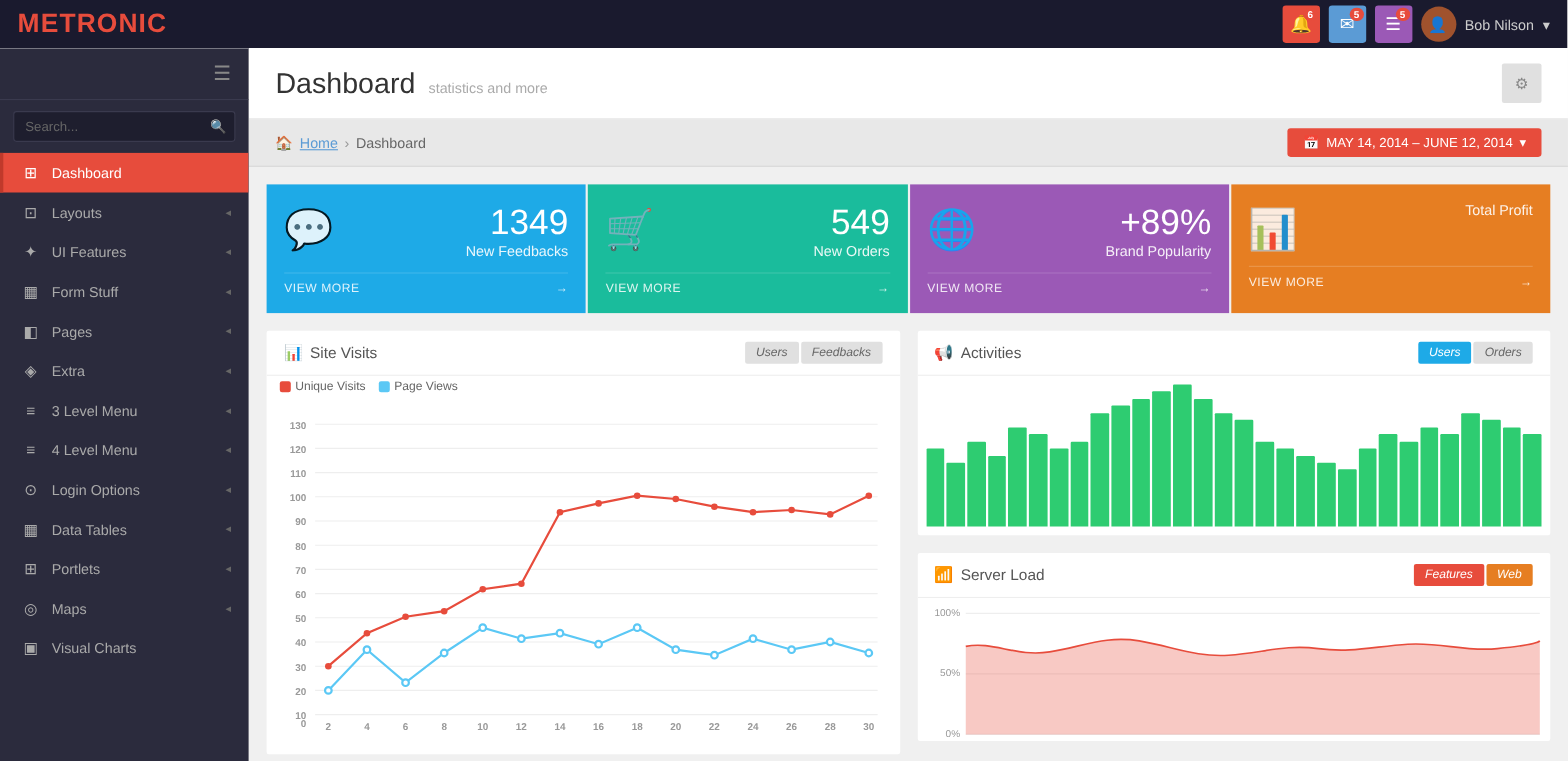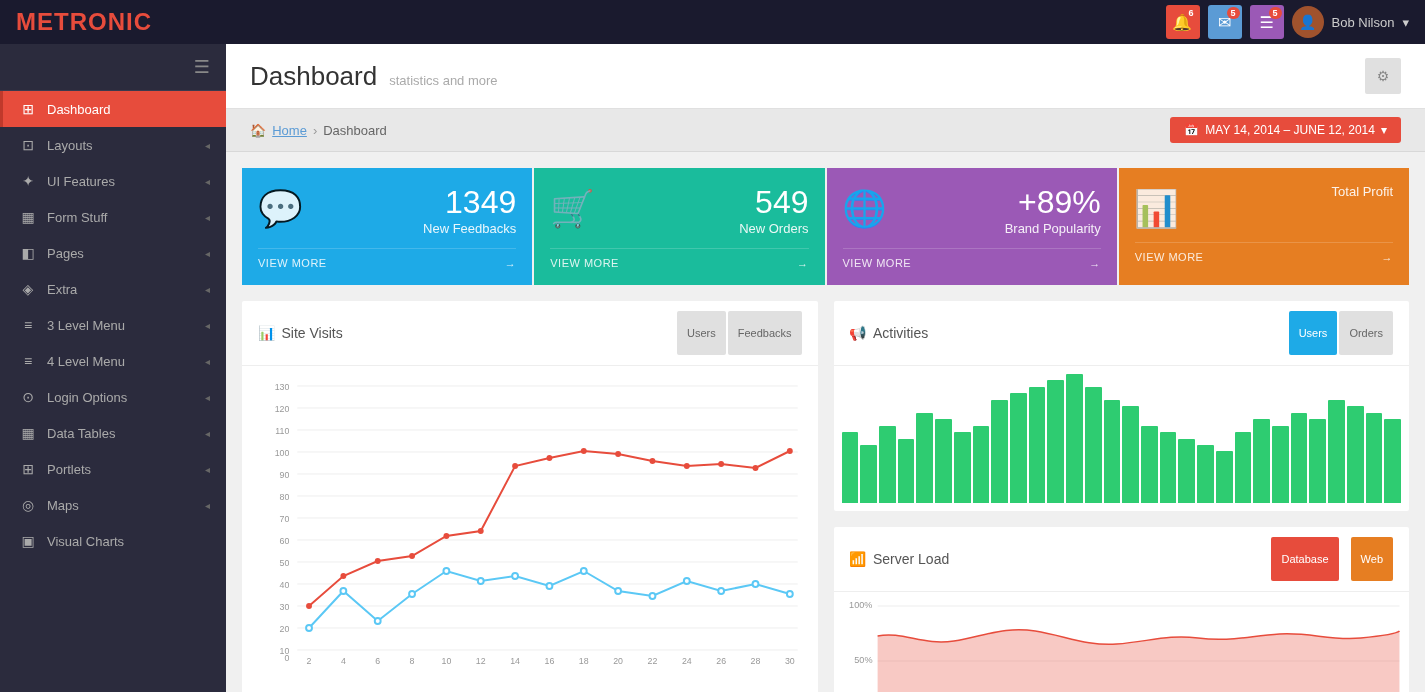--- a/index.html
+++ b/index.html
@@ -224,33 +224,34 @@
       align-items: center;
       justify-content: space-between;
       border-bottom: 1px solid #eee;
     }
     .chart-title { font-size: 14px; color: #555; display: flex; align-items: center; gap: 6px; }
     .chart-tabs {
       display: flex;
       gap: 2px;
     }
     .chart-tab {
-      padding: 16px 10px;
+      padding: 4px 10px;
       font-size: 11px;
       cursor: pointer;
       border-radius: 2px;
       background: #e0e0e0;
       color: #666;
+      font-style: italic;
     }
     .chart-tab.active { background: #1eaae7; color: #fff; }
-    .chart-tab.active-orange { background: #e67e22; color: #fff; margin-left: 10px; }
+    .chart-tab.active-orange { background: #e67e22; color: #fff; }
     .chart-tab.active-red { background: #e74c3c; color: #fff; }
 
     
-    .site-visits-chart { padding: 10px 10px 10px 16px; height: 320px; position: relative; }
+    .site-visits-chart { padding: 10px 10px 10px 4px; height: 320px; position: relative; font-weight: bold; }
     svg { overflow: visible; }
 
     
     .activities-chart { height: 145px; padding: 8px; display: flex; align-items: flex-end; gap: 2px; }
     .act-bar { flex: 1; background: #2ecc71; border-radius: 1px 1px 0 0; }
 
     
     .server-load-chart { height: 130px; padding: 4px 8px; position: relative; }
 
     .legend-item { display: flex; align-items: center; gap: 4px; font-size: 11px; color: #666; }
@@ -289,20 +290,24 @@
       <span>▾</span>
     </div>
   </div>
 </div>
 
 <div class="main-container">
 
   <div class="sidebar">
     <div class="sidebar-header">
       <div class="hamburger">☰</div>
+    </div>
+    <div class="search-box">
+      <input type="text" placeholder="Search..." style="">
+      <span class="search-icon">🔍</span>
     </div>
     <div id="sidebar-nav">
         <div class="nav-item active">
     <span class="nav-icon">⊞</span>
     <span class="nav-label">Dashboard</span>
 
   </div>
         <div class="nav-item">
     <span class="nav-icon">⊡</span>
     <span class="nav-label">Layouts</span>
@@ -450,20 +455,30 @@
 
         <div class="chart-panel">
           <div class="chart-header">
             <div class="chart-title">
               <span>📊</span>
               <span>Site Visits</span>
             </div>
             <div class="chart-tabs">
               <div class="chart-tab">Users</div>
               <div class="chart-tab">Feedbacks</div>
+            </div>
+          </div>
+          <div class="chart-legend">
+            <div class="legend-item">
+              <div class="legend-dot" style="background:#e74c3c"></div>
+              <span>Unique Visits</span>
+            </div>
+            <div class="legend-item">
+              <div class="legend-dot" style="background:#5bc8f5"></div>
+              <span>Page Views</span>
             </div>
           </div>
           <div class="site-visits-chart">
             <svg width="100%" height="290" viewBox="0 0 560 290" preserveAspectRatio="none">
 
               <line x1="40" y1="10" x2="550" y2="10" stroke="#eee" stroke-width="1"></line>
               <line x1="40" y1="32" x2="550" y2="32" stroke="#eee" stroke-width="1"></line>
               <line x1="40" y1="54" x2="550" y2="54" stroke="#eee" stroke-width="1"></line>
               <line x1="40" y1="76" x2="550" y2="76" stroke="#eee" stroke-width="1"></line>
               <line x1="40" y1="98" x2="550" y2="98" stroke="#eee" stroke-width="1"></line>
@@ -593,21 +608,21 @@
               </div>
           </div>
 
           <div class="chart-panel">
             <div class="chart-header">
               <div class="chart-title">
                 <span>📶</span>
                 <span>Server Load</span>
               </div>
               <div class="chart-tabs">
-                <div class="chart-tab active-red" style="background:#e74c3c;color:#fff">Database</div>
+                <div class="chart-tab active-red" style="background:#e74c3c;color:#fff">Features</div>
                 <div class="chart-tab active-orange" style="background:#e67e22;color:#fff">Web</div>
               </div>
             </div>
             <div class="server-load-chart">
               <svg width="100%" height="130" viewBox="0 0 550 130" preserveAspectRatio="none">
 
                 <text x="30" y="12" text-anchor="end" font-size="9" fill="#999">100%</text>
                 <text x="30" y="67" text-anchor="end" font-size="9" fill="#999">50%</text>
                 <text x="30" y="122" text-anchor="end" font-size="9" fill="#999">0%</text>
 

